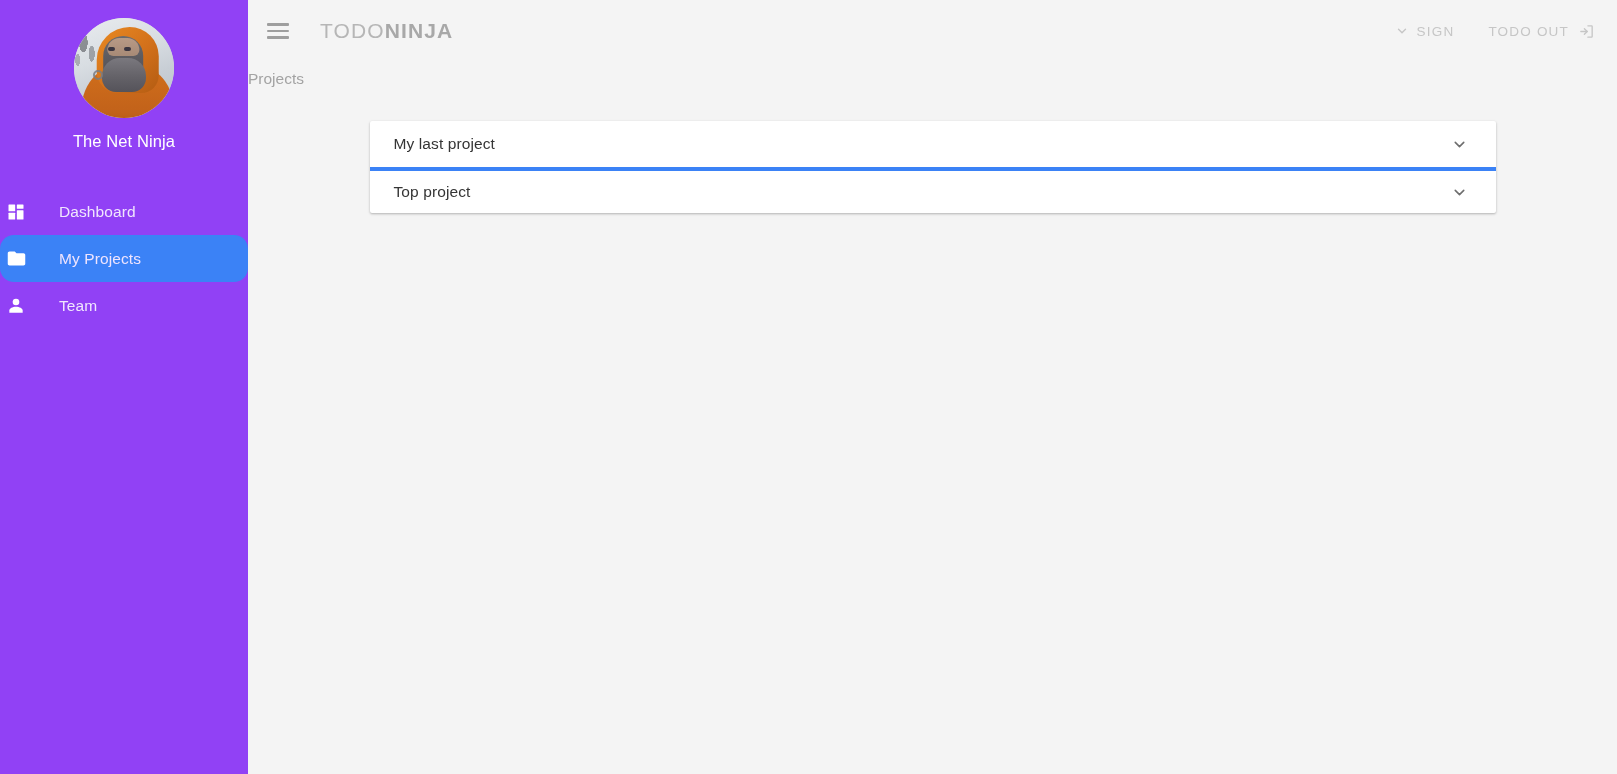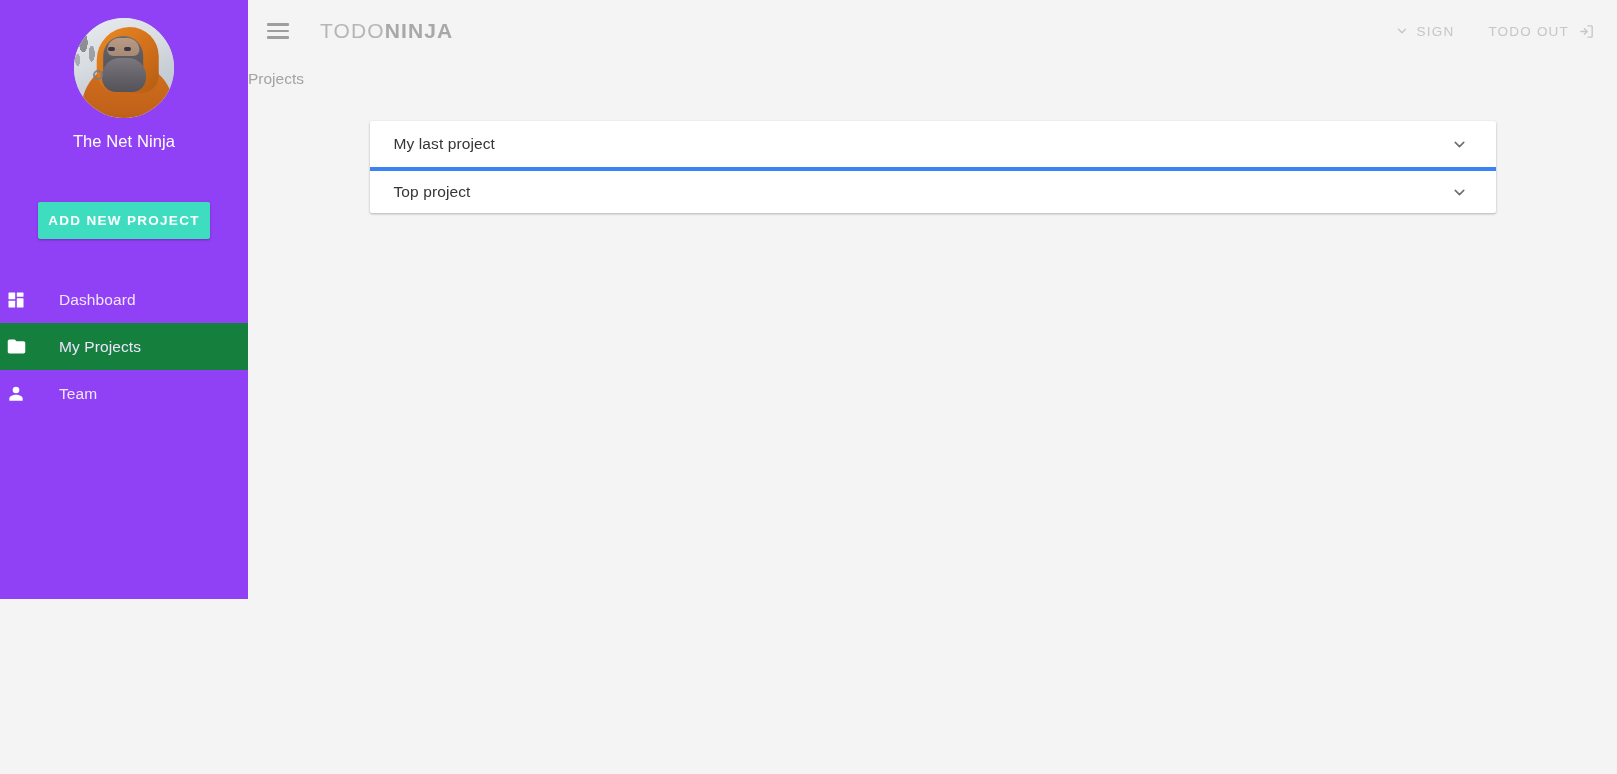--- a/index.html
+++ b/index.html
@@ -19,21 +19,21 @@
     width: 1617px;
     height: 774px;
     background: #f4f4f4;
   }
 
   
   .sidebar {
     position: absolute;
     left: 0; top: 0;
     width: 248px;
-    height: 599px;
+    height: 774px;
     background: #9141f5;
     overflow: hidden;
   }
 
   .avatar-wrap {
     width: 100%;
     padding-top: 18px;
     display: flex;
     justify-content: center;
   }
@@ -136,21 +136,21 @@
   }
   .nav-item {
     display: flex;
     align-items: center;
     height: 47px;
     padding-left: 3px;
     color: #ffffff;
     cursor: pointer;
     user-select: none;
   }
-  .nav-item.active { background: #15803d; }
+  .nav-item.active { background: #3b82f6; border-radius: 14px; }
   .nav-icon {
     width: 26px;
     height: 26px;
     display: flex;
     align-items: center;
     justify-content: center;
     flex: 0 0 26px;
   }
   .nav-icon svg { display: block; }
   .nav-label {
@@ -282,23 +282,20 @@
         <div class="av-skin"></div>
         <div class="av-eye l"></div>
         <div class="av-eye r"></div>
         <div class="av-mask"></div>
         <div class="av-strap"></div>
       </div>
     </div>
 
     <div class="user-name">The Net Ninja</div>
 
-    <div class="add-btn-wrap">
-      <button class="add-btn">ADD NEW PROJECT</button>
-    </div>
 
     <nav class="nav">
 
       <div class="nav-item">
         <span class="nav-icon">
           <svg width="20" height="20" viewBox="0 0 24 24" fill="#ffffff">
             <rect x="3" y="3" width="8" height="8" rx="0.6"></rect>
             <rect x="13" y="3" width="8" height="5" rx="0.6"></rect>
             <rect x="13" y="10" width="8" height="11" rx="0.6"></rect>
             <rect x="3" y="13" width="8" height="8" rx="0.6"></rect>

